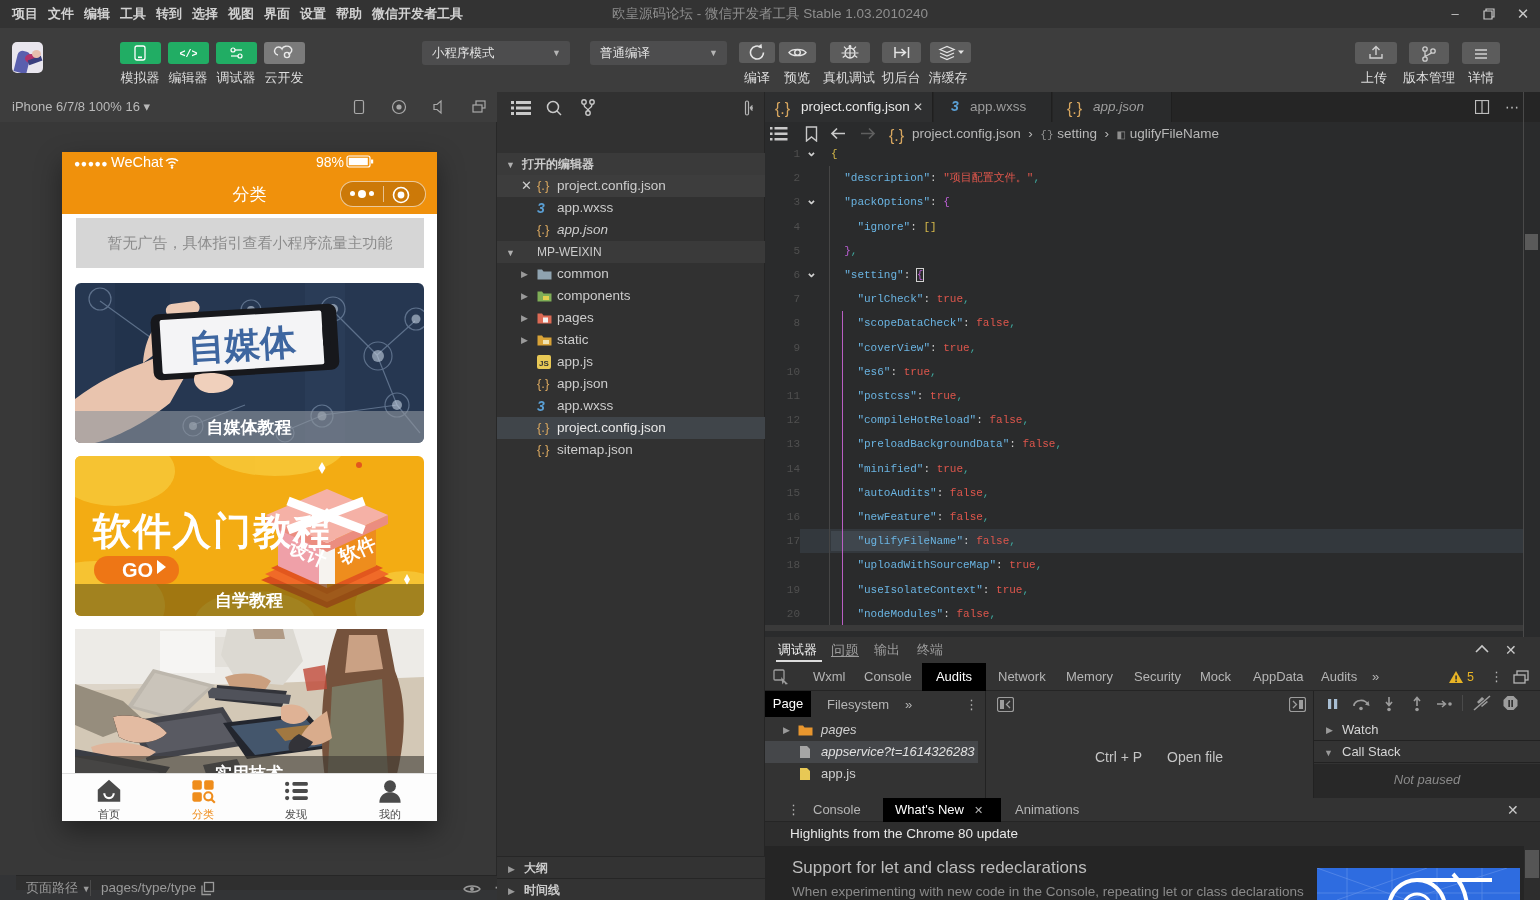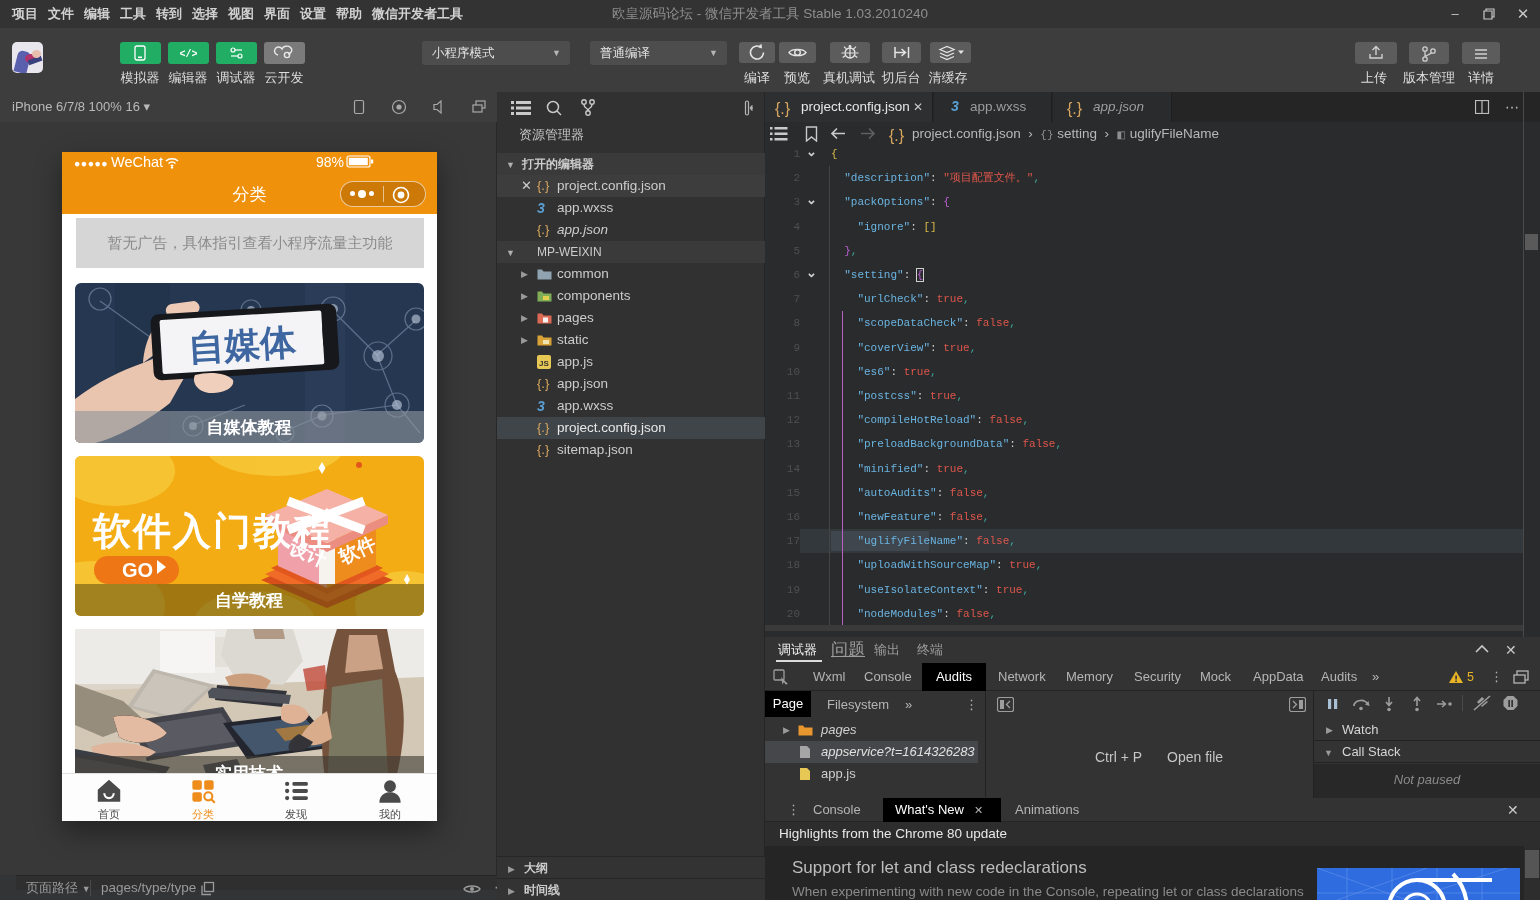--- a/index.html
+++ b/index.html
@@ -408,21 +408,20 @@
     <svg class="abs" style="left:82px;top:6px;" width="18" height="19">
         <circle cx="5" cy="4" r="2.2" fill="none" stroke="#c9c9c9" stroke-width="1.4"></circle>
         <circle cx="13" cy="4" r="2.2" fill="none" stroke="#c9c9c9" stroke-width="1.4"></circle>
         <circle cx="9" cy="15" r="2.2" fill="none" stroke="#c9c9c9" stroke-width="1.4"></circle>
         <path d="M5 6.5 C5 11 9 9 9 13 M13 6.5 C13 11 9 9 9 13" fill="none" stroke="#c9c9c9" stroke-width="1.4"></path>
       </svg>
     <svg class="abs" style="left:242px;top:8px;" width="16" height="16">
         <rect x="6.5" y="1" width="3" height="14" rx="1.5" fill="none" stroke="#b5b5b5" stroke-width="1.2"></rect>
         <path d="M14 8 H11 M11 8 l2.5 -2.5 M11 8 l2.5 2.5" stroke="#b5b5b5" stroke-width="1.3" fill="none"></path>
       </svg>
-    <div class="xrow" style="top:32px;color:#c5c5c5;"><span style="margin-left:22px;">资源管理器</span></div>
     <div class="xrow xhead" style="top:61px;"><span style="margin-left:9px;font-size:9px;color:#b0b0b0;">▼</span><span style="margin-left:7px;font-weight:700;font-size:12px;">打开的编辑器</span></div>
     <div class="xrow" style="top:83px;background:#3d3d3d;">
       <span class="abs" style="left:24px;top:0;color:#cfcfcf;font-size:13px;">✕</span>
       <span class="abs" style="left:40px;top:0;color:#d7a65f;">{.}</span>
       <span class="abs" style="left:60px;top:0;font-size:13.5px;">project.config.json</span>
     </div>
     <div class="xrow" style="top:105px;">
       <span class="abs" style="left:40px;top:0;color:#5a9fd4;font-weight:700;font-style:italic;font-size:14px;">3</span>
       <span class="abs" style="left:60px;top:0;font-size:13.5px;">app.wxss</span>
     </div>
@@ -566,21 +565,21 @@
     <span class="k">"nodeModules"</span>: <span class="v">false</span><span class="cm">,</span></pre>
 
     <div class="abs" style="left:0;top:533px;width:758px;height:6px;background:#3a3a3a;"></div>
     <div class="abs" style="left:758px;top:0px;width:1px;height:545px;background:#4a4a4a;"></div>
     <div class="abs" style="left:760px;top:142px;width:13px;height:16px;background:#5a5a5a;"></div>
   </div>
   <div id="dbg">
 
     <div class="abs" style="left:13px;top:0;height:26px;line-height:26px;font-size:13px;color:#f0f0f0;">调试器</div>
     <div class="abs" style="left:11px;top:23px;width:46px;height:2px;background:#dcdcdc;"></div>
-    <div class="abs" style="left:66px;top:0;height:26px;line-height:26px;font-size:17px;color:#9d9d9d;text-decoration:underline;">问题</div>
+    <div class="abs" style="left:66px;top:0;height:26px;line-height:26px;font-size:14px;color:#9d9d9d;text-decoration:underline;">问题</div>
     <div class="abs" style="left:109px;top:0;height:26px;line-height:26px;font-size:13px;color:#9d9d9d;">输出</div>
     <div class="abs" style="left:152px;top:0;height:26px;line-height:26px;font-size:13px;color:#9d9d9d;">终端</div>
     <svg class="abs" style="left:710px;top:7px;" width="14" height="10">
         <path d="M1 8 L7 2 L13 8" fill="none" stroke="#c9c9c9" stroke-width="1.6"></path>
       </svg>
     <div class="abs" style="left:740px;top:0;height:26px;line-height:26px;font-size:14px;color:#c9c9c9;">✕</div>
 
     <div class="abs" style="left:0;top:26px;width:775px;height:28px;border-bottom:1px solid #252525;">
       <svg class="abs" style="left:8px;top:6px;" width="17" height="17">
           <rect x="1" y="1" width="10" height="10" rx="1" fill="none" stroke="#9d9d9d" stroke-width="1.3"></rect>
@@ -696,21 +695,21 @@
   <div id="drawer">
 
     <div class="abs" style="left:0;top:0;width:775px;height:24px;background:#333;border-bottom:1px solid #252525;">
       <div class="abs" style="left:22px;top:0;line-height:24px;font-size:13px;color:#b5b5b5;">⋮</div>
       <div class="abs" style="left:48px;top:0;line-height:24px;font-size:13px;color:#b5b5b5;">Console</div>
       <div class="abs" style="left:118px;top:0;width:118px;height:24px;line-height:24px;background:#000;color:#fff;font-size:13px;"><span style="margin-left:12px;">What's New</span><span style="margin-left:10px;color:#b5b5b5;font-size:11px;">✕</span></div>
       <div class="abs" style="left:250px;top:0;line-height:24px;font-size:13px;color:#b5b5b5;">Animations</div>
       <div class="abs" style="left:742px;top:0;line-height:24px;font-size:14px;color:#c9c9c9;">✕</div>
     </div>
     <div class="abs" style="left:0;top:24px;width:775px;height:24px;background:#2d2d2d;">
-      <div class="abs" style="left:14px;top:0;line-height:24px;font-size:13.5px;color:#e8e8e8;">Highlights from the Chrome 80 update</div>
+      <div class="abs" style="left:25px;top:0;line-height:24px;font-size:13.5px;color:#e8e8e8;">Highlights from the Chrome 80 update</div>
     </div>
     <div class="abs" style="left:0;top:48px;width:775px;height:54px;background:#252525;">
       <div class="abs" style="left:27px;top:12px;font-size:17px;color:#bdbdbd;">Support for let and class redeclarations</div>
       <div class="abs" style="left:27px;top:38px;font-size:13.5px;color:#8a8a8a;">When experimenting with new code in the Console, repeating let or class declarations</div>
       <svg class="abs" style="left:552px;top:22px;" width="203" height="32">
         <rect width="203" height="32" fill="#2e6ce0"></rect>
         <g stroke="#7ea4ef" stroke-width="0.6" opacity="0.7">
           <line x1="30" y1="0" x2="30" y2="32"></line>
             <line x1="75" y1="0" x2="75" y2="32"></line>
             <line x1="120" y1="0" x2="120" y2="32"></line>

